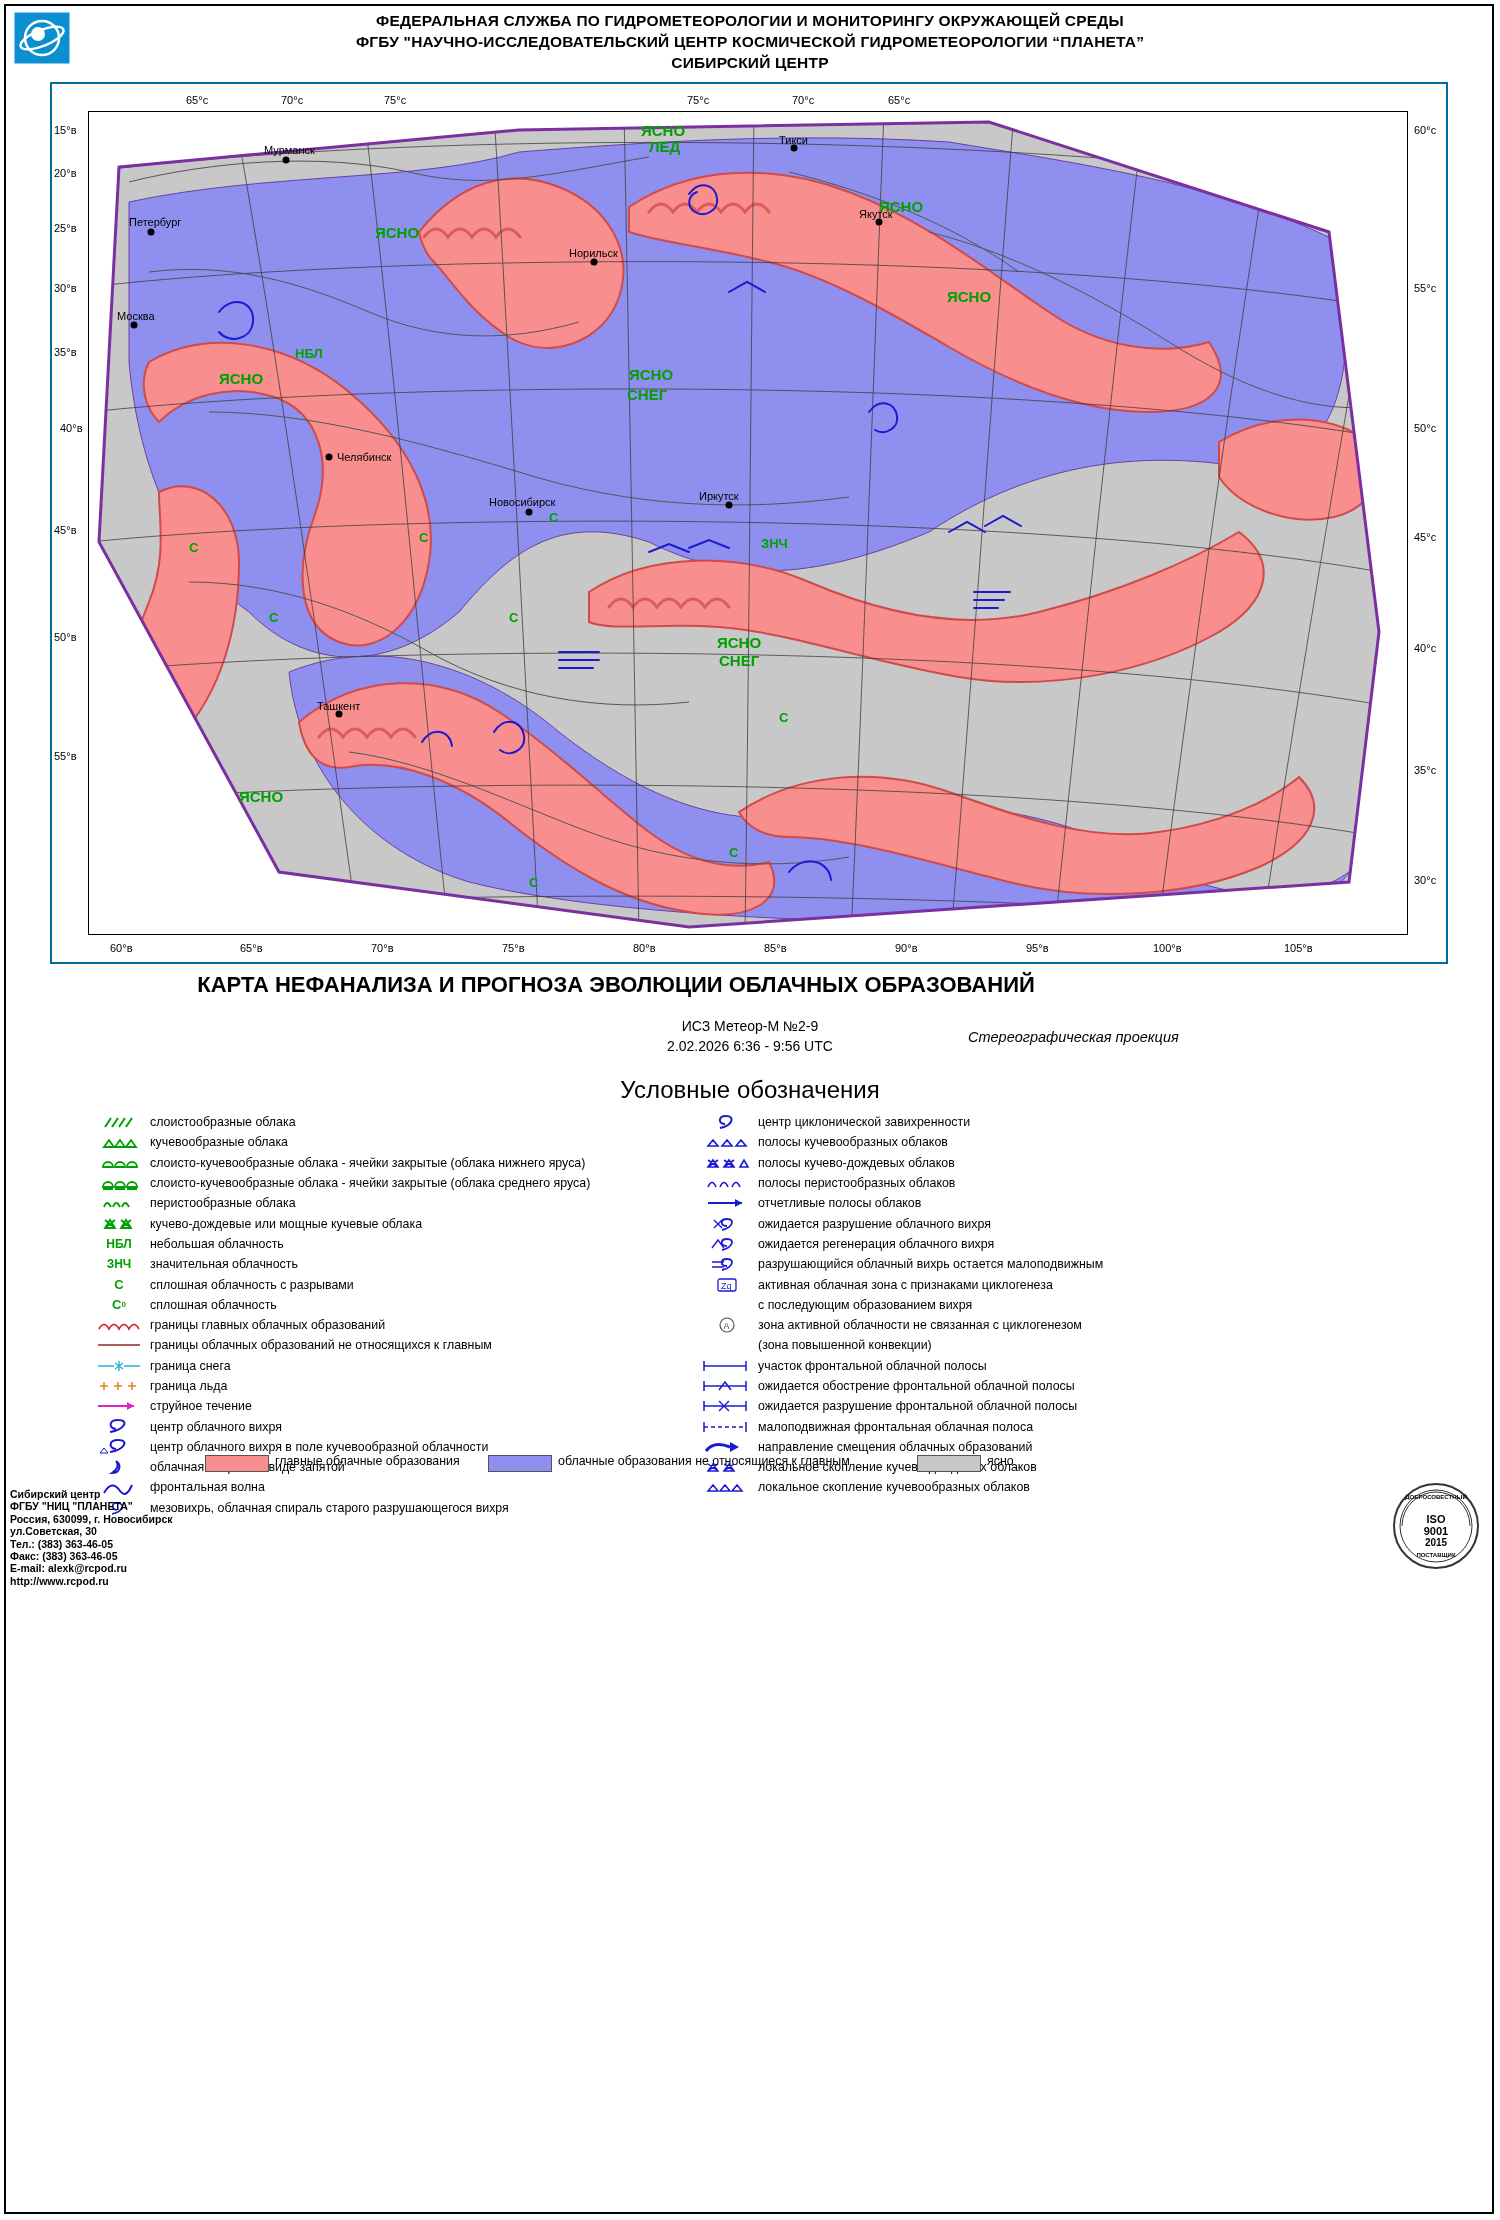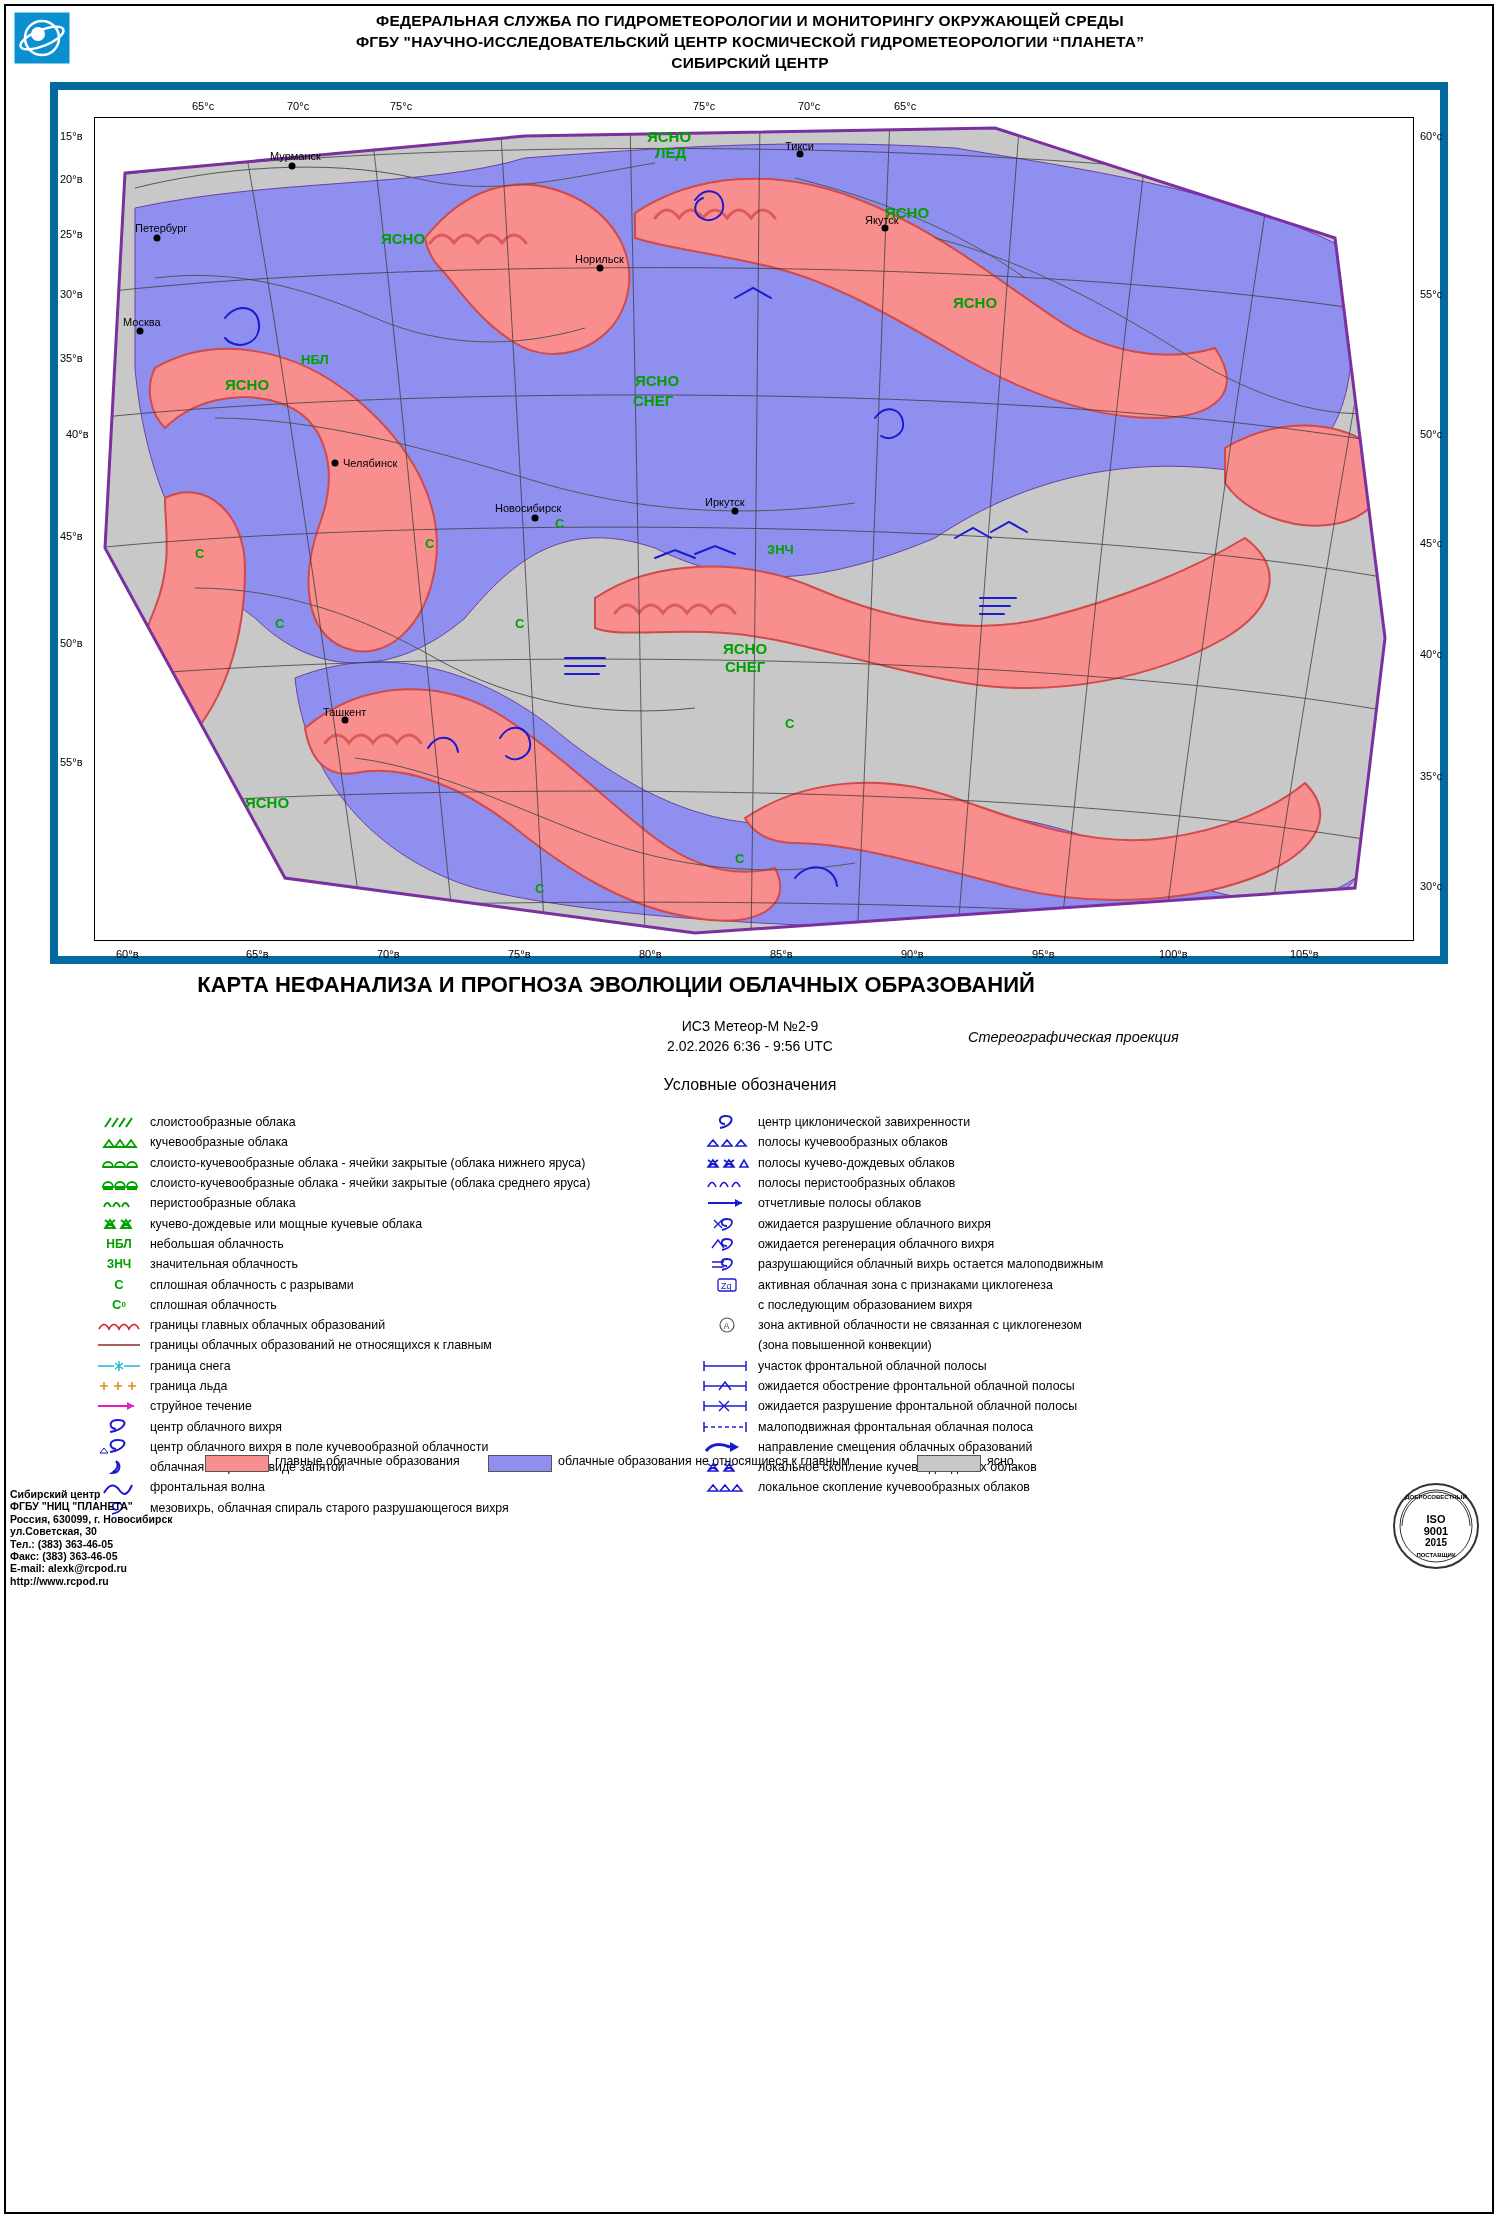--- a/index.html
+++ b/index.html
@@ -21,42 +21,42 @@
   }
   .header .line{
     font-size:15.5px;font-weight:bold;letter-spacing:.2px;line-height:21px;
   }
   .logo{
     position:absolute;left:14px;top:12px;width:56px;height:52px;
   }
   
   .map-frame{
     position:absolute;left:50px;top:82px;width:1398px;height:882px;
-    border:8px solid #0369a1;box-sizing:border-box;background:#fff;
+    border:2px solid #0369a1;box-sizing:border-box;background:#fff;
   }
   .map-inner{
     position:absolute;left:36px;top:27px;width:1320px;height:824px;
     border:1px solid #000;box-sizing:border-box;overflow:hidden;background:#fff;
   }
   .grid-label{position:absolute;font-size:11px;color:#000;}
   
   .map-title{
     position:absolute;left:0;top:972px;width:1232px;text-align:center;
     font-size:22px;font-weight:bold;
   }
   .sat-line{
     position:absolute;left:0;top:1016px;width:1500px;text-align:center;
     font-size:14px;line-height:20px;
   }
   .proj{
     position:absolute;left:968px;top:1029px;font-size:14.5px;font-style:italic;
   }
   .legend-title{
     position:absolute;left:0;top:1076px;width:1500px;text-align:center;
-    font-size:16px;
+    font-size:24px;
   }
   
   .legend{
     position:absolute;left:88px;top:1112px;width:1330px;
   }
   .legend .col{position:absolute;top:0;}
   .legend .col.left{left:0;width:620px;}
   .legend .col.right{left:608px;width:720px;}
   .leg-row{
     display:flex;align-items:center;height:20.3px;

